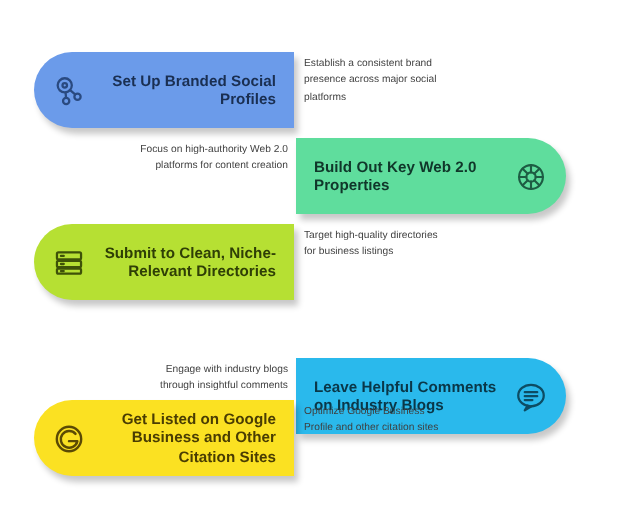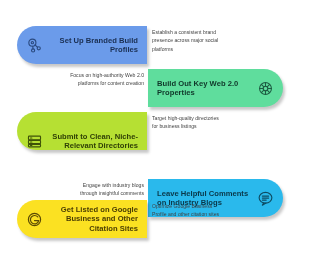--- a/index.html
+++ b/index.html
@@ -58,21 +58,21 @@
     flex: 0 0 17px;
     display: flex; align-items: center; justify-content: center;
   }
   .pill-icon svg { width: 17px; height: 17px; display: block; }
 
   
   .c-blue    { background: #6b9bea; color: #1a2f52; }
   .c-blue    .pill-icon svg { stroke: #2a4a80; fill: none; }
   .c-green   { background: #5fdd9d; color: #10372a; }
   .c-green   .pill-icon svg { stroke: #1d5c43; fill: none; }
-  .c-lime    { background: #b6e033; color: #2f3f06; align-items: flex-end; }
+  .c-lime    { background: #b6e033; color: #2f3f06; }
   .c-lime    .pill-icon svg { stroke: #3e5208; fill: none; }
   .c-cyan    { background: #2ab9ec; color: #0a3748; }
   .c-cyan    .pill-icon svg { stroke: #0d4c63; fill: none; }
   .c-yellow  { background: #fbe122; color: #4a3d03; }
   .c-yellow  .pill-icon svg { stroke: #5b4a04; fill: none; }
 
   
   .desc {
     position: absolute;
     top: 2px;
@@ -94,21 +94,21 @@
       <span class="pill-icon">
         <svg viewBox="0 0 24 24" stroke-width="1.6" stroke-linecap="round" stroke-linejoin="round">
           <circle cx="9" cy="8" r="5"></circle>
             <circle cx="9" cy="8" r="1.6"></circle>
           <circle cx="18" cy="16" r="2.2"></circle>
             <circle cx="10" cy="19" r="2.2"></circle>
           <path d="M12.6 11.2 L16.3 14.4"></path>
             <path d="M9.6 13.2 L9.9 16.8"></path>
         </svg>
       </span>
-      <span class="pill-label">Set Up Branded Build Profiles</span>
+      <span class="pill-label">Set Up Branded Social Profiles</span>
     </div>
     <div class="desc desc-right">Establish a consistent brand presence across major social platforms</div>
   </div>
 
   <div class="row row-2">
     <div class="desc desc-left">Focus on high-authority Web 2.0 platforms for content creation</div>
     <div class="pill pill-right c-green">
       <span class="pill-label">Build Out Key Web 2.0 Properties</span>
       <span class="pill-icon">
         <svg viewBox="0 0 24 24" stroke-width="1.5" stroke-linecap="round" stroke-linejoin="round">

